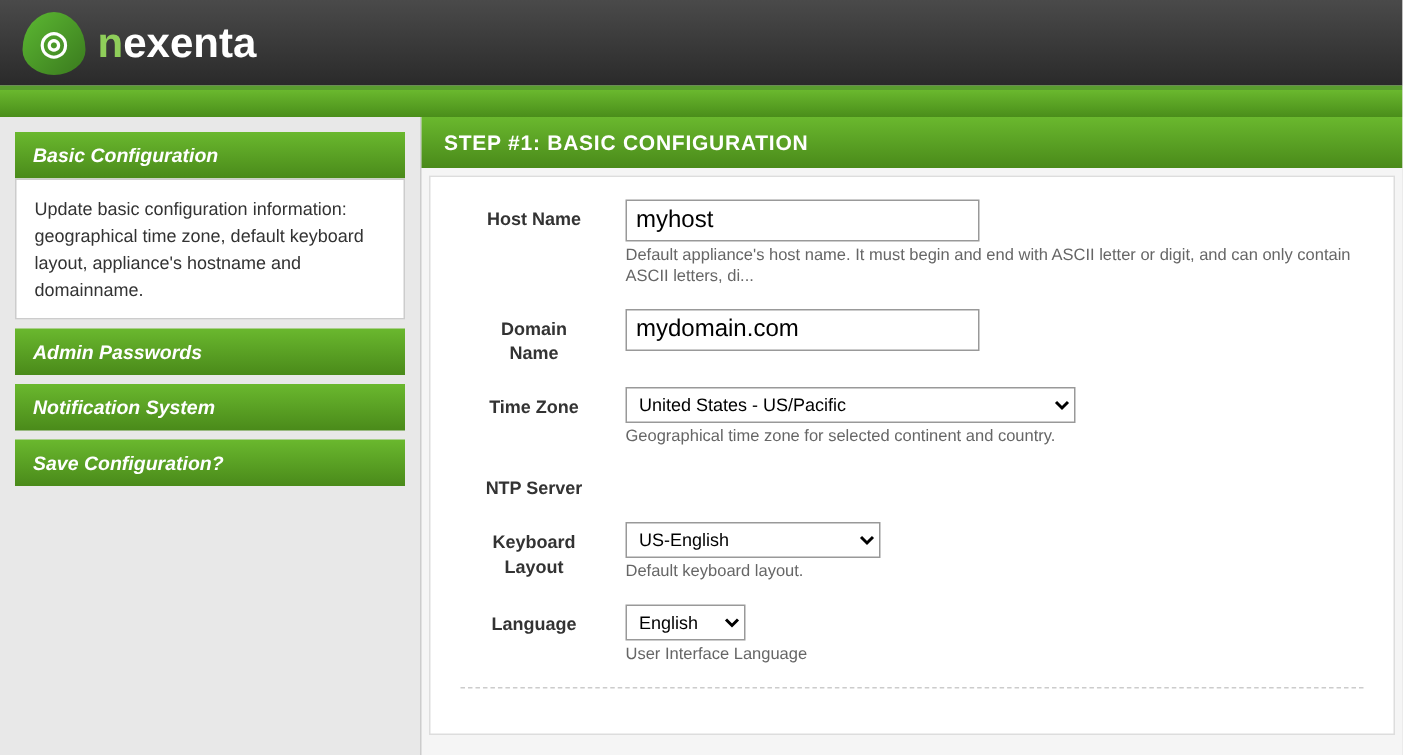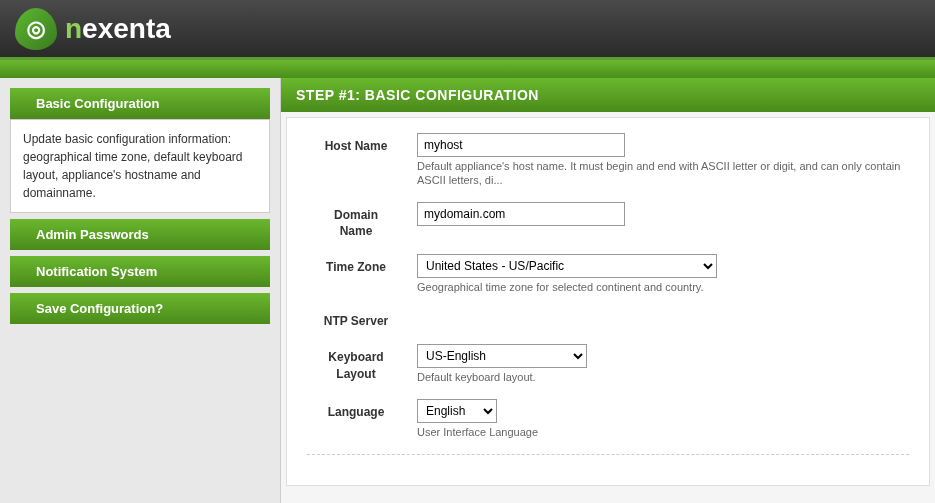--- a/index.html
+++ b/index.html
@@ -46,22 +46,23 @@
       padding: 10px 10px 10px 10px;
     }
     .sidebar-section {
       margin-bottom: 6px;
     }
     .sidebar-header {
       background: linear-gradient(to bottom, #6ab82e, #4a8a1a);
       color: white;
       font-weight: bold;
       font-size: 13px;
-      padding: 8px 26px;
+      padding: 8px 12px;
       cursor: pointer;
+      font-style: italic;
     }
     .sidebar-content {
       background: white;
       border: 1px solid #ccc;
       padding: 10px 12px;
       font-size: 12px;
       color: #333;
       line-height: 1.5;
     }
 
@@ -100,24 +101,24 @@
       font-size: 12px;
       color: #333;
       padding-top: 5px;
       padding-right: 12px;
       line-height: 1.4;
     }
     .form-field {
       flex: 1;
     }
     .form-field input[type="text"] {
-      width: 208px;
+      width: 236px;
       padding: 4px 6px;
       border: 1px solid #999;
-      font-size: 12px;
+      font-size: 16px;
       background: white;
     }
     .form-hint {
       font-size: 11px;
       color: #666;
       margin-top: 2px;
       line-height: 1.3;
     }
 
     

